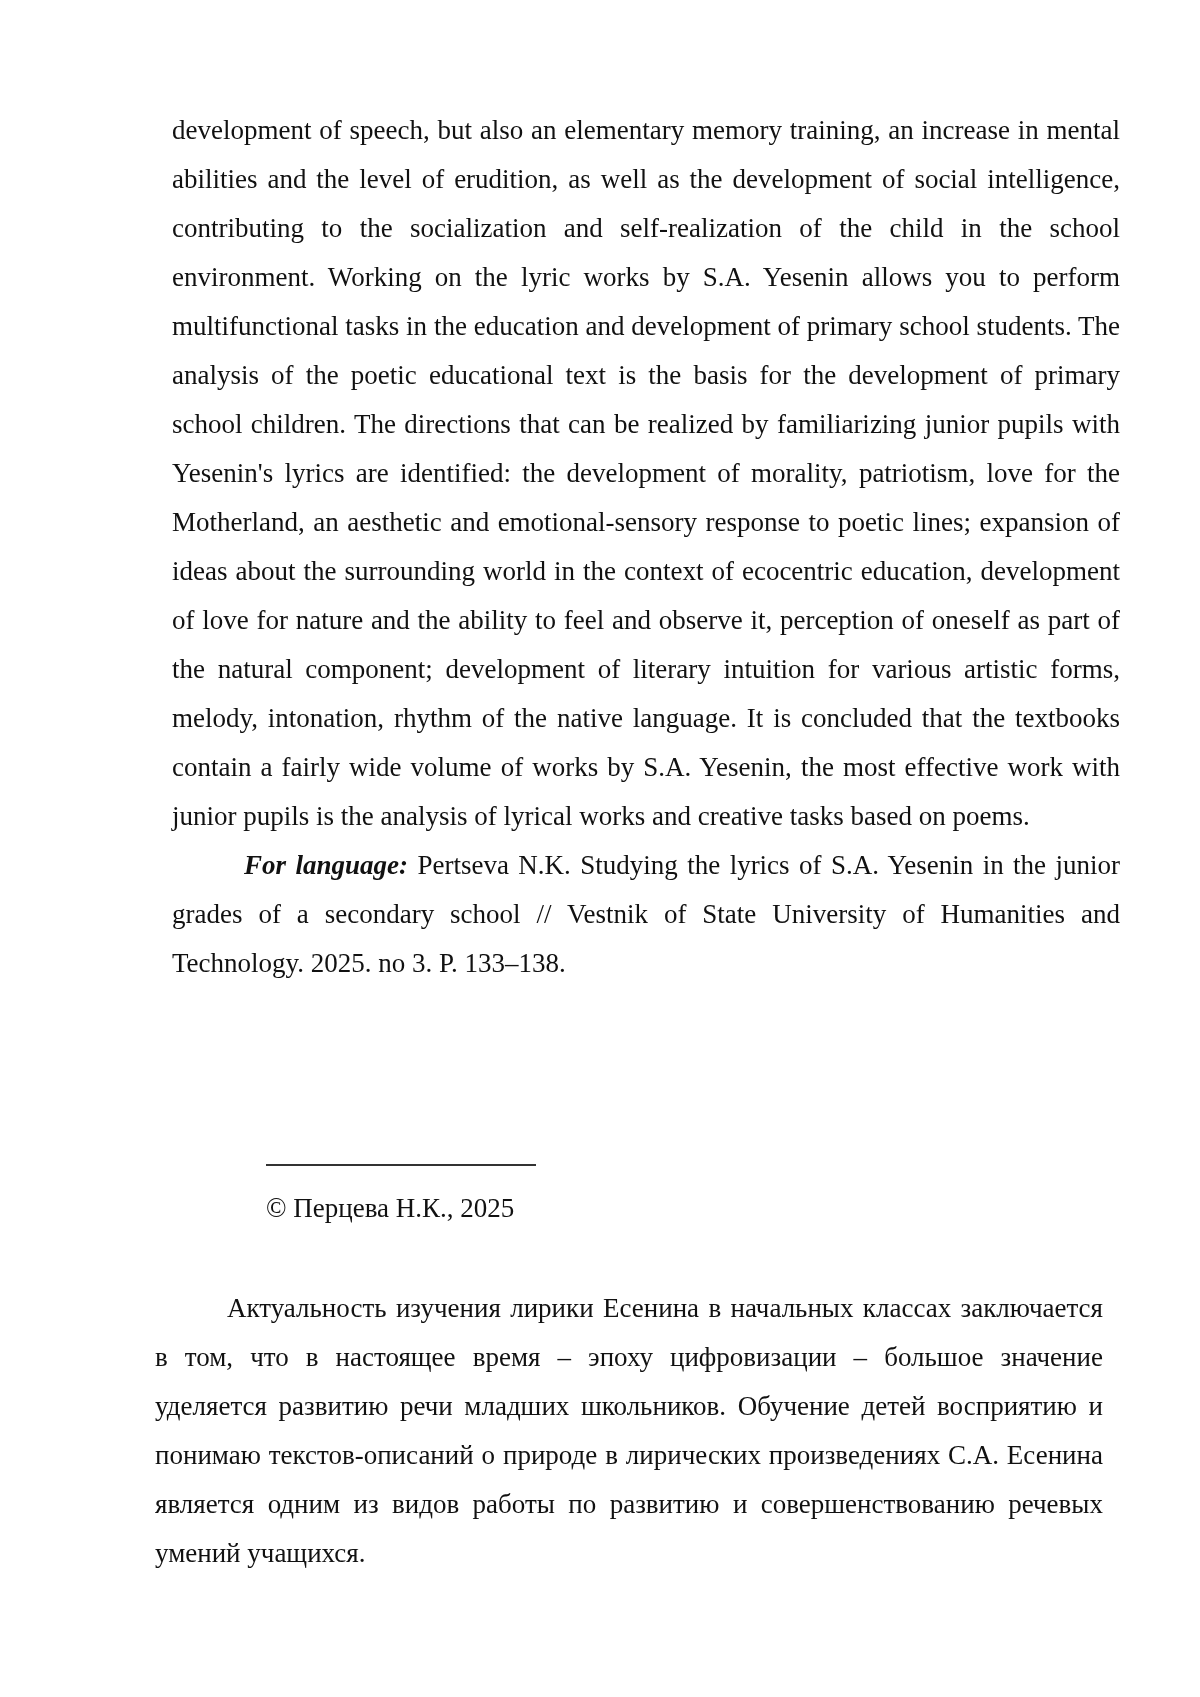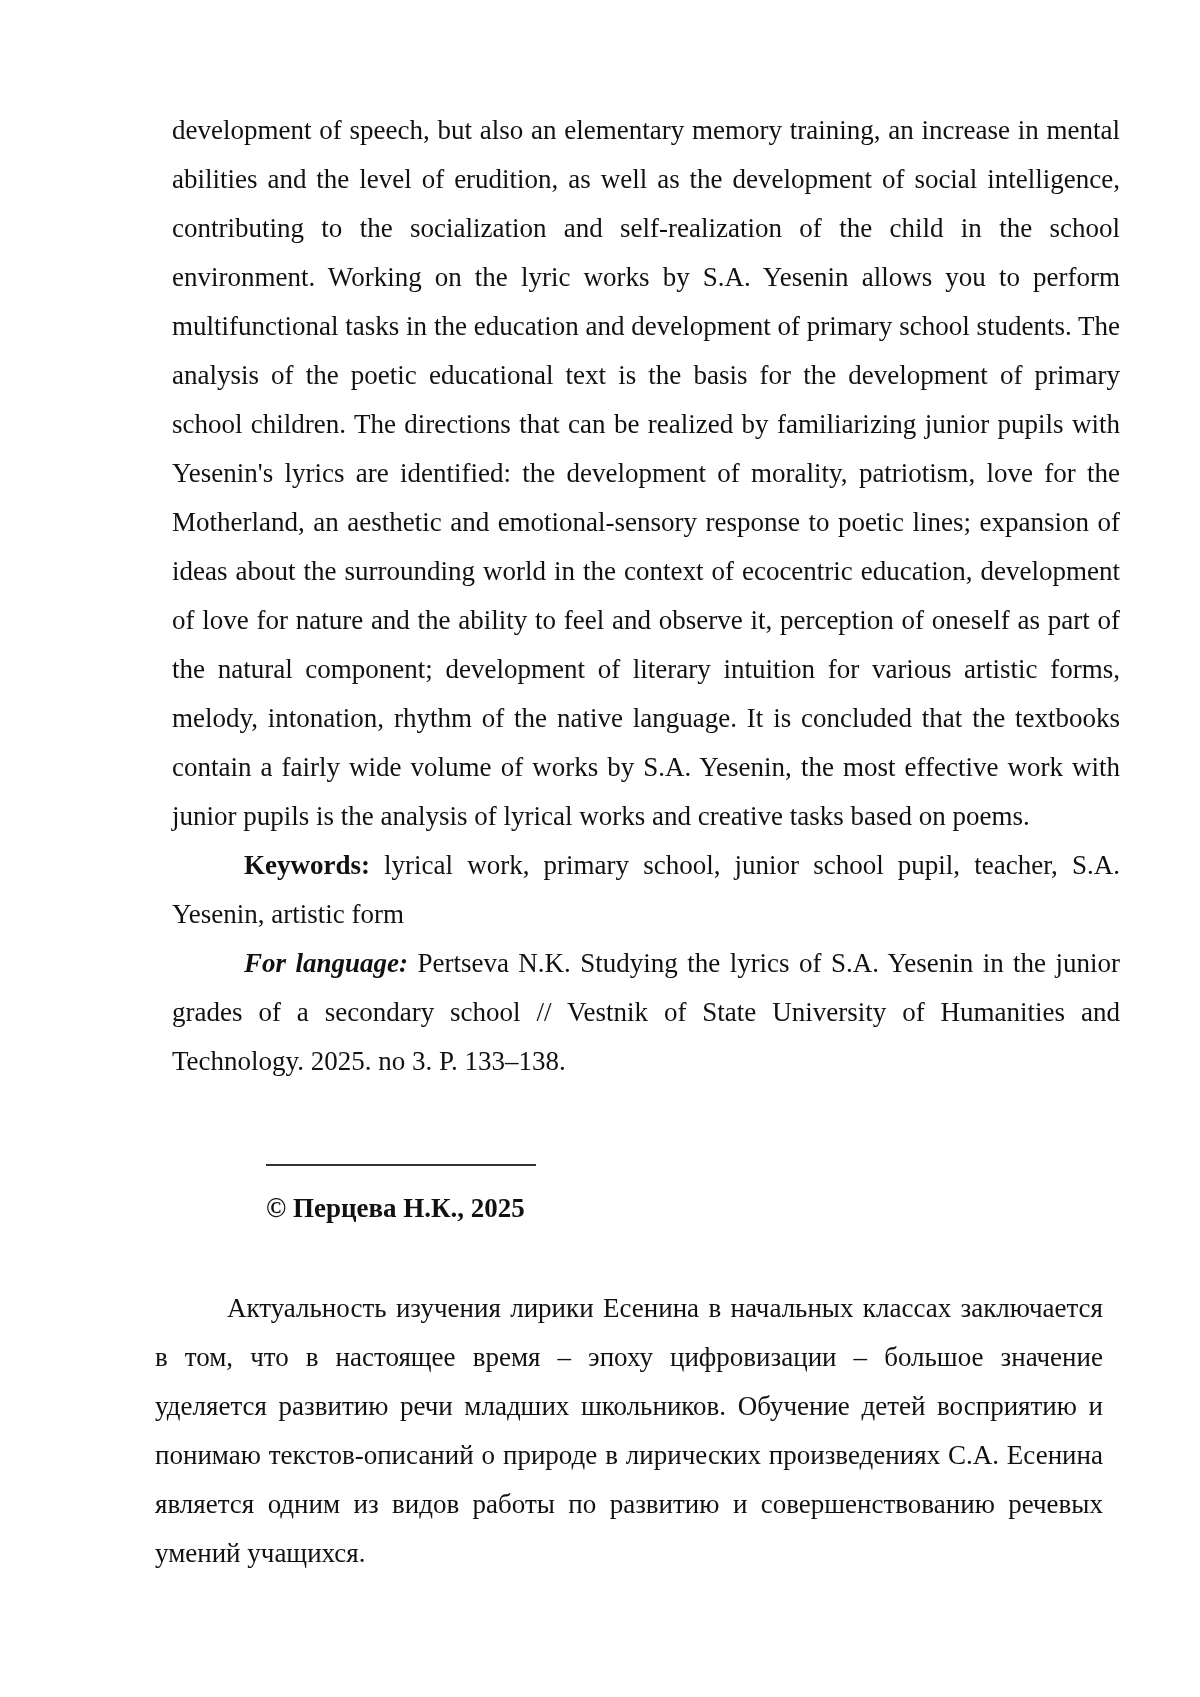--- a/index.html
+++ b/index.html
@@ -5,29 +5,28 @@
   html, body { margin: 0; padding: 0; background: #ffffff; }
   body { width: 1200px; height: 1697px; position: relative; overflow: hidden;
          font-family: "Liberation Serif", serif; color: #111; }
   .page { position: absolute; left: 172px; top: 106px; width: 948px; }
   .p { font-size: 27px; line-height: 49px; text-align: justify; margin: 0; }
   .indent { text-indent: 72px; }
   .kw-label { font-weight: bold; }
   .cit-label { font-weight: bold; font-style: italic; }
   .rule { position: absolute; left: 266px; top: 1164px; width: 270px; height: 0;
           border-top: 2px solid #333; }
-  .copyright { position: absolute; left: 266px; top: 1188px; font-size: 27px; line-height: 40px; font-weight: bold; }
+  .copyright { position: absolute; left: 266px; top: 1188px; font-size: 27px; line-height: 40px; }
   .ru { position: absolute; left: 155px; top: 1284px; width: 948px; }
 </style>
 </head>
 <body>
 
 <div class="page">
   <p class="p">development of speech, but also an elementary memory training, an increase in mental abilities and the level of erudition, as well as the development of social intelligence, contributing to the socialization and self-realization of the child in the school environment. Working on the lyric works by S.A. Yesenin allows you to perform multifunctional tasks in the education and development of primary school students. The analysis of the poetic educational text is the basis for the development of primary school children. The directions that can be realized by familiarizing junior pupils with Yesenin's lyrics are identified: the development of morality, patriotism, love for the Motherland, an aesthetic and emotional-sensory response to poetic lines; expansion of ideas about the surrounding world in the context of ecocentric education, development of love for nature and the ability to feel and observe it, perception of oneself as part of the natural component; development of literary intuition for various artistic forms, melody, intonation, rhythm of the native language. It is concluded that the textbooks contain a fairly wide volume of works by S.A. Yesenin, the most effective work with junior pupils is the analysis of lyrical works and creative tasks based on poems.</p>
-  <p class="p indent"><span class="kw-label">Keywords:</span><span> lyrical work, primary school, junior school pupil, teacher, S.A. Yesenin, artistic form</span></p>
   <p class="p indent"><span class="cit-label">For language:</span><span> Pertseva N.K. Studying the lyrics of S.A. Yesenin in the junior grades of a secondary school // Vestnik of State University of Humanities and Technology. 2025. no 3. P. 133–138.</span></p>
 </div>
 
 <div class="rule"></div>
 <div class="copyright">© Перцева Н.К., 2025</div>
 
 <div class="ru">
   <p class="p indent">Актуальность изучения лирики Есенина в начальных классах заключается в том, что в настоящее время – эпоху цифровизации – большое значение уделяется развитию речи младших школьников. Обучение детей восприятию и понимаю текстов-описаний о природе в лирических произведениях С.А. Есенина является одним из видов работы по развитию и совершенствованию речевых умений учащихся.</p>
 </div>
 

